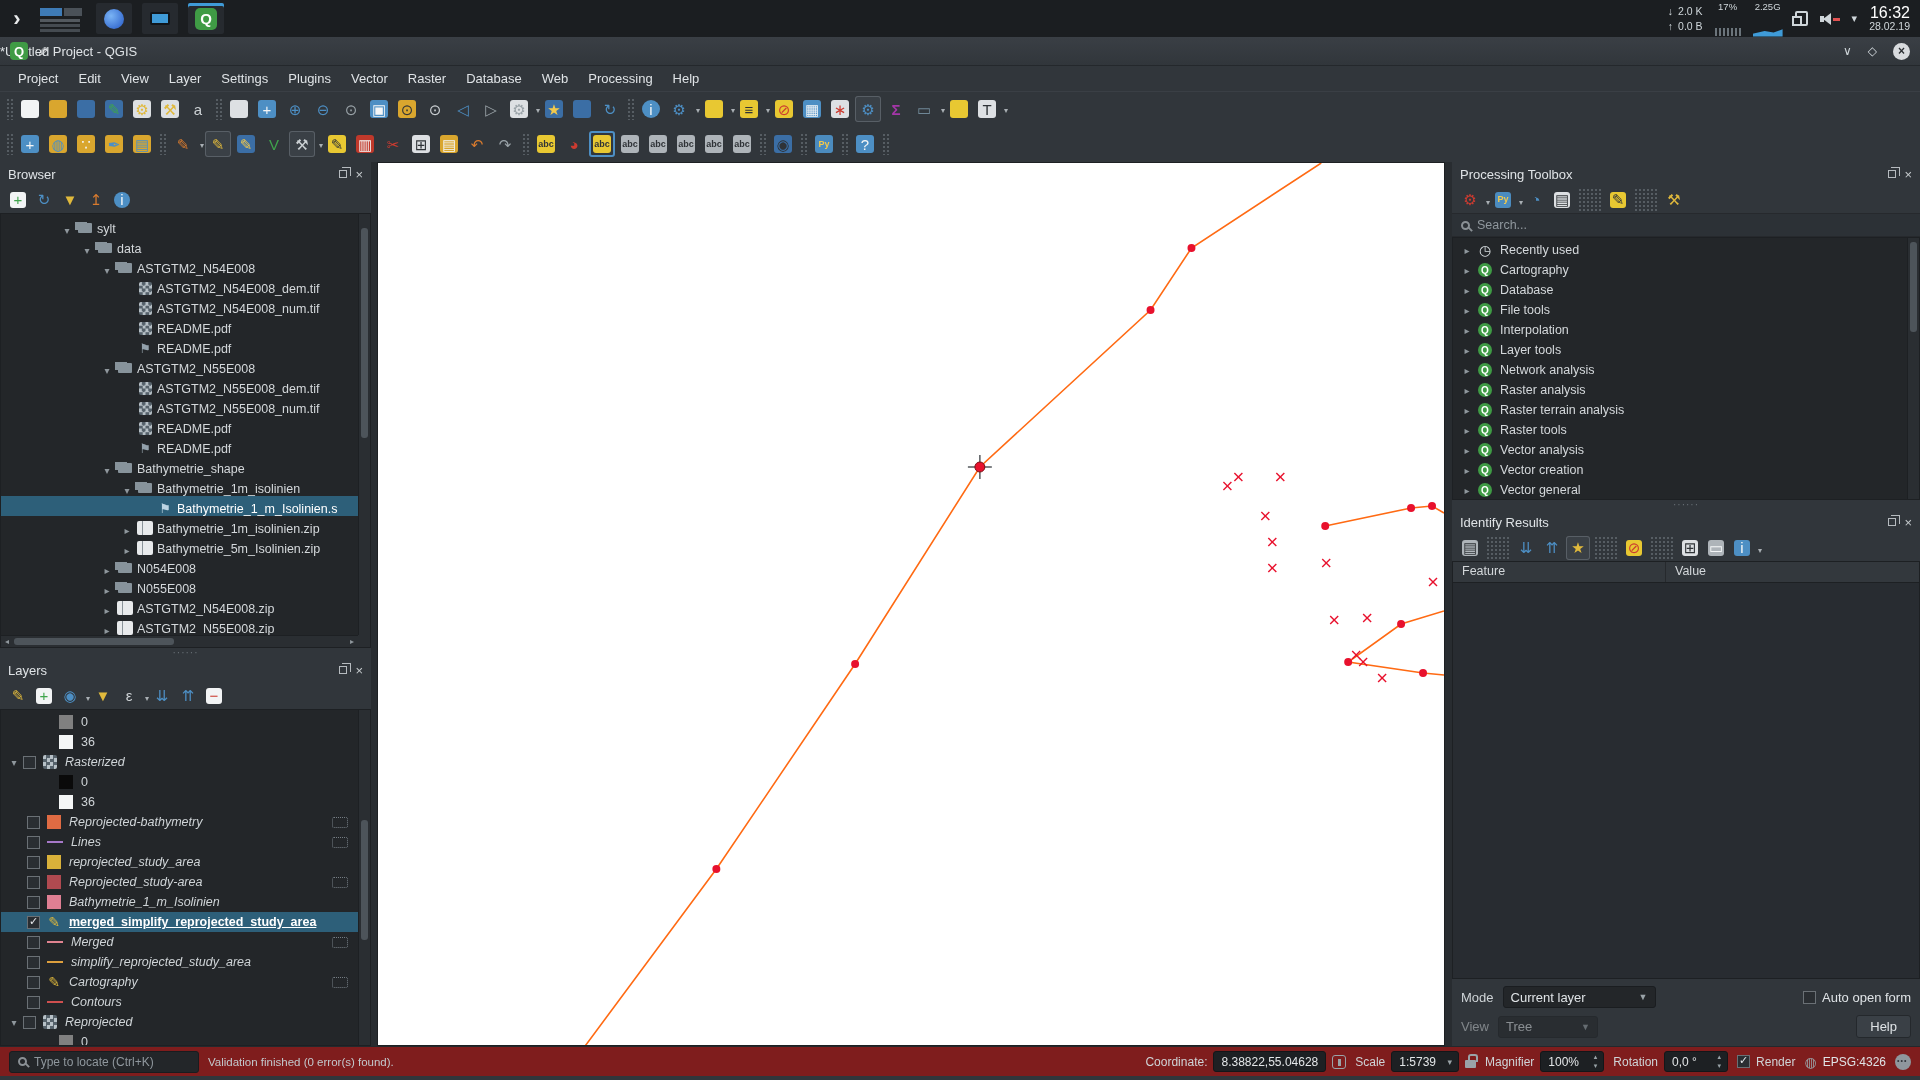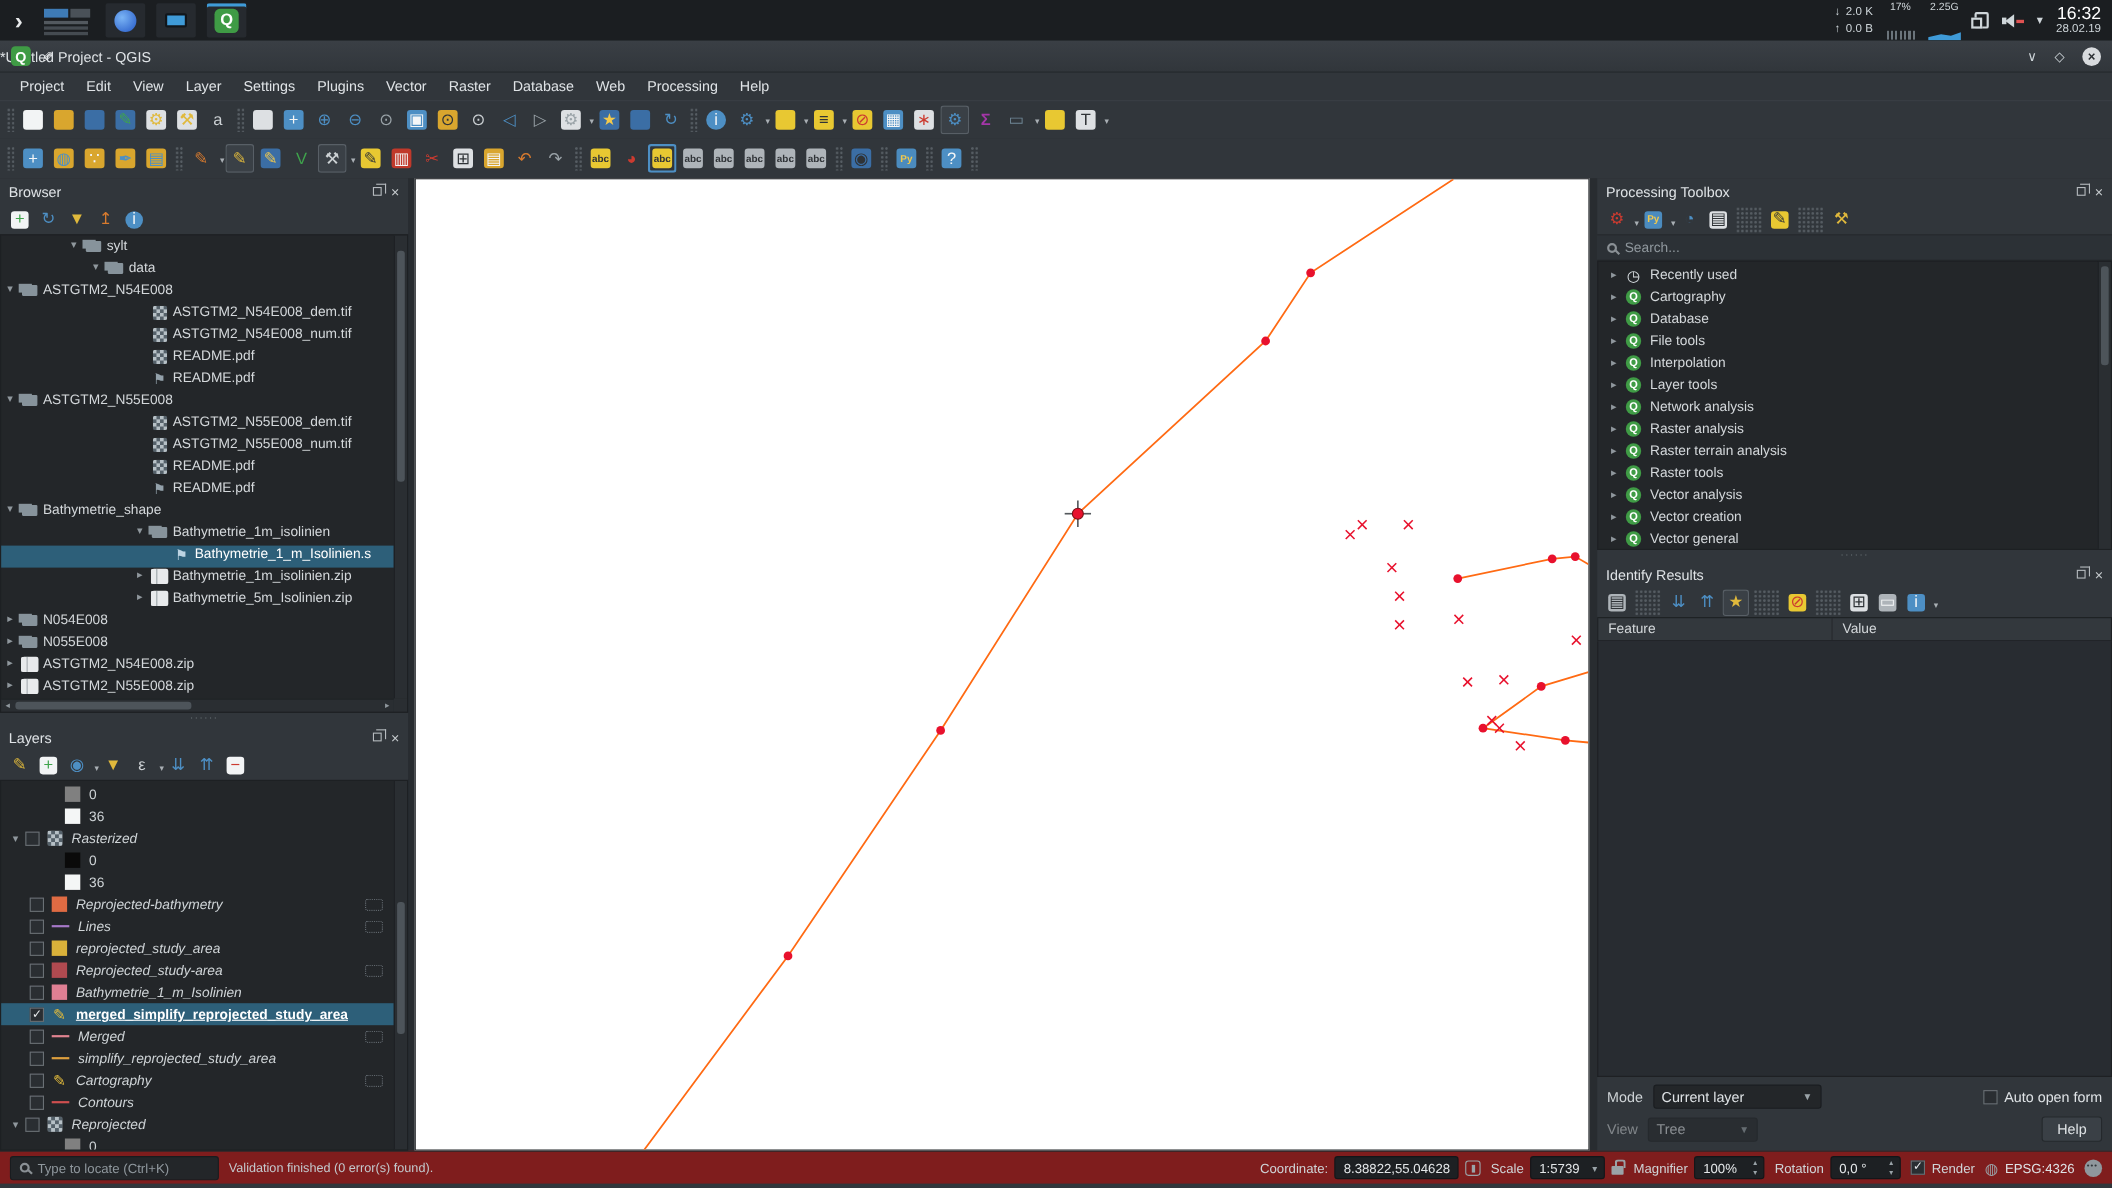--- a/index.html
+++ b/index.html
@@ -95,24 +95,24 @@
   .pfloat{width:8px;height:8px;border:1px solid #b6bbbf;position:relative}
   .pfloat::before{content:"";position:absolute;left:2px;top:-4px;width:8px;height:8px;border:1px solid #b6bbbf;border-left:none;border-bottom:none}
   .pclose{color:#c6cbce;font-size:13px;line-height:1}
   .ptools{height:27px;display:flex;align-items:center;padding:0 5px;flex:none}
   .ptools .tbi{width:24px;height:24px}
   .viewbox{flex:1;background:#232629;border:1px solid #1d2023;position:relative;overflow:hidden}
 
   
   #browser-panel{height:486px;display:flex;flex-direction:column;flex:none}
   .tree{position:absolute;inset:2px 12px 12px 0}
-  .trow{height:20px;display:flex;align-items:flex-start;font-size:12.5px;color:#d4d8db;white-space:nowrap}
+  .trow{height:20px;display:flex;align-items:flex-end;font-size:12.5px;color:#d4d8db;white-space:nowrap}
   .trow[data-depth="0"]{padding-left:58px}
   .trow[data-depth="1"]{padding-left:78px}
-  .trow[data-depth="2"]{}
+  .trow[data-depth="2"]{padding-left:98px}
   .trow[data-depth="3"]{padding-left:118px}
   .trow[data-depth="4"]{padding-left:138px}
   .trow[data-sel="1"]{background:#2d5f79;color:#fff}
   .arr{width:16px;text-align:center;font-size:10px;color:#8f979d;flex:none}
   .trow[data-arrow="exp"] .arr::before{content:"▾"}
   .trow[data-arrow="col"] .arr::before{content:"▸"}
   .ticon{width:20px;flex:none;display:flex;justify-content:center;align-items:center;height:16px}
   .trow[data-icon="folder"] .ticon::after{content:"";width:14px;height:10px;background:#87939b;border-radius:1px;box-shadow:-4px -2px 0 -1px #87939b}
   .trow[data-icon="raster"] .ticon::after{content:"";width:13px;height:13px;border-radius:2px;background:repeating-conic-gradient(#55616a 0 25%,#b6c0c6 0 50%);background-size:6.5px 6.5px}
   .trow[data-icon="vector"] .ticon::after{content:"⚑";color:#93a1ab;font-size:13px}

